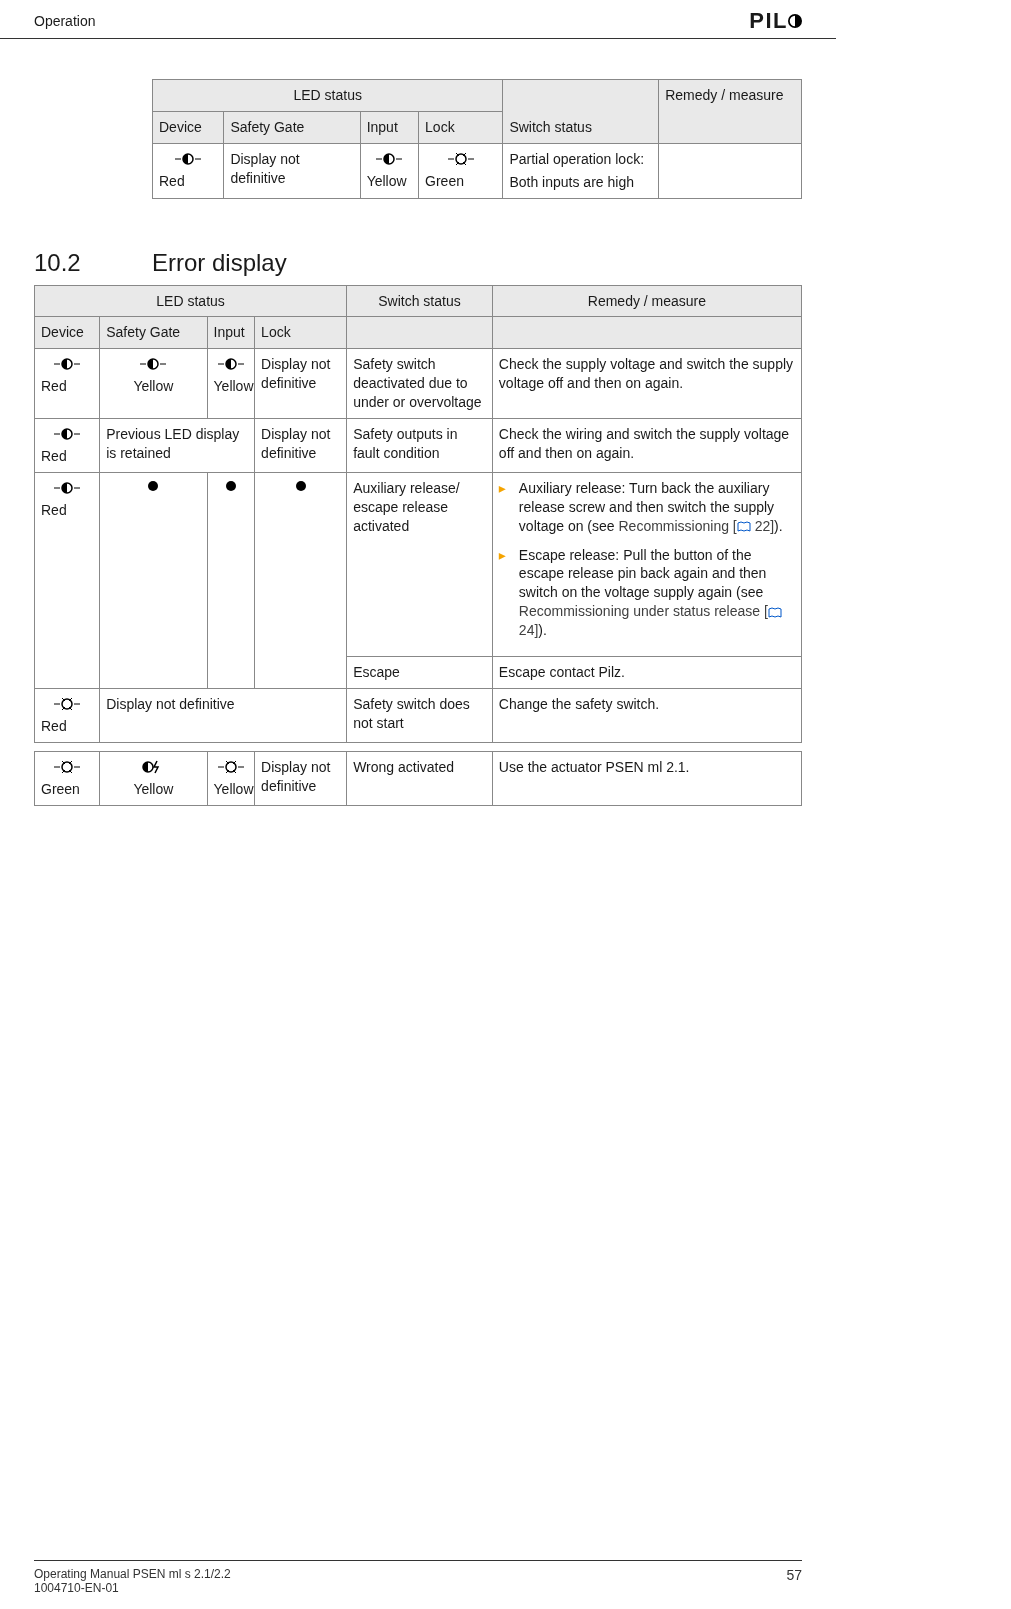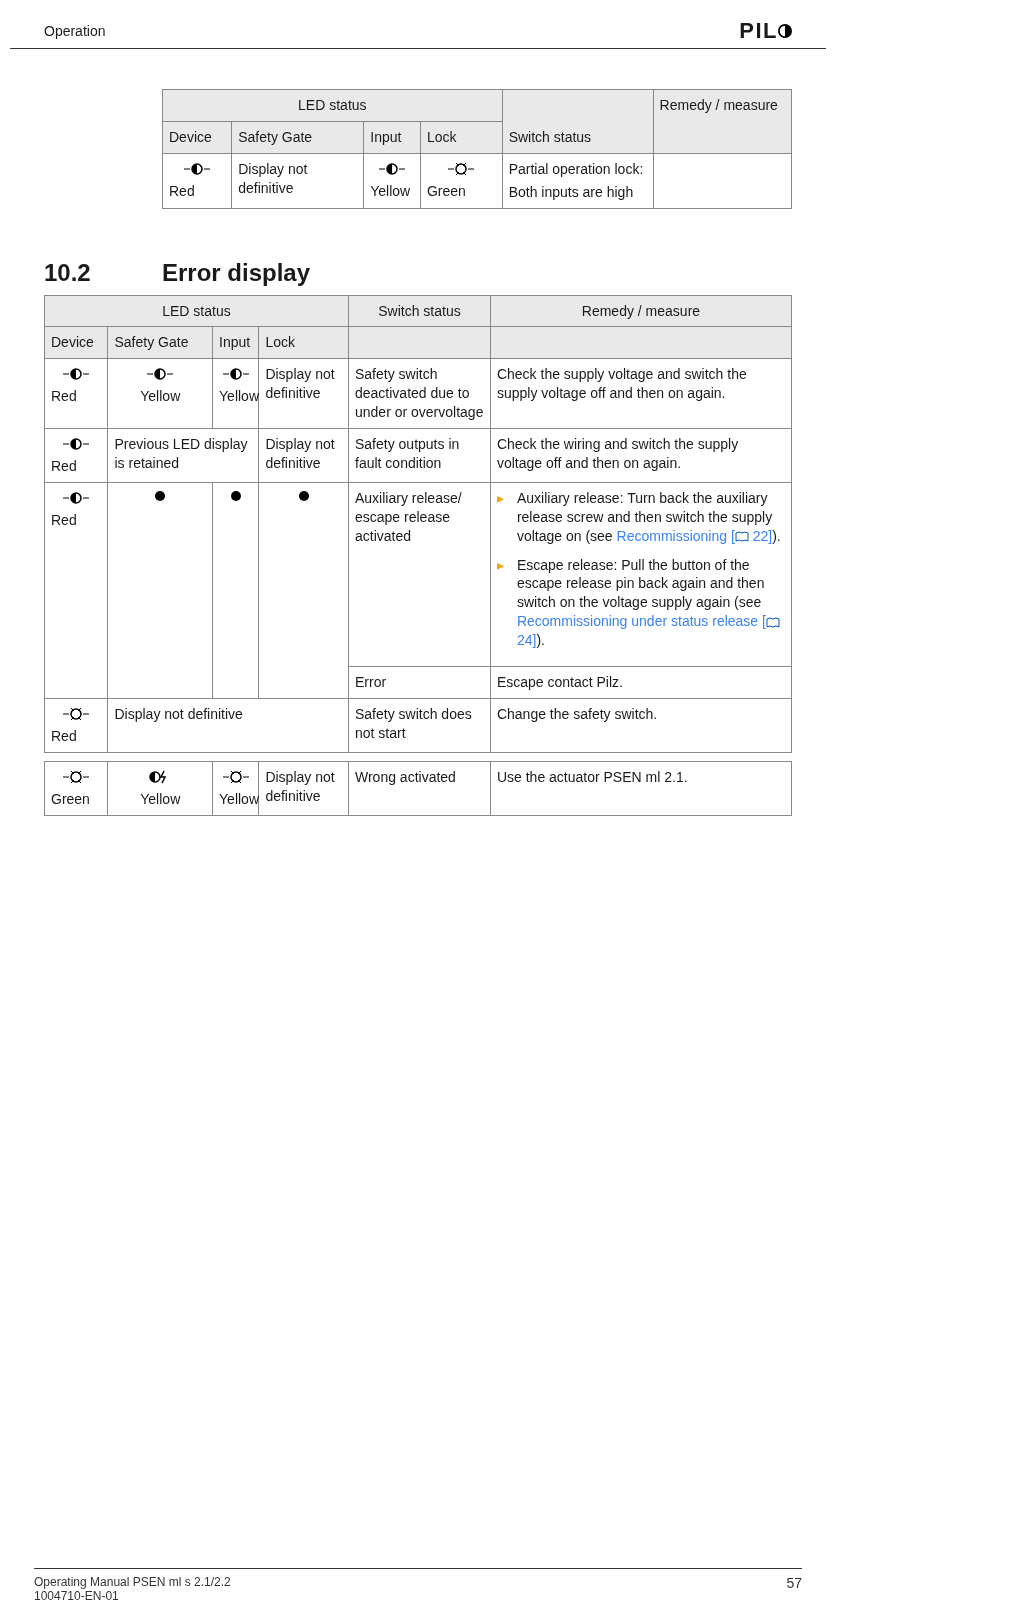--- a/index.html
+++ b/index.html
@@ -9,21 +9,21 @@
     color: #1a1a1a;
     margin: 0;
     padding: 0;
     width: 1011px;
     background: #fff;
   }
   .page {
     width: 836px;
     min-height: 1609px;
     position: relative;
-    padding: 10px;
+    padding: 0;
   }
   .top-bar {
     border-bottom: 1.5px solid #333;
     padding: 8px 34px 4px 34px;
     display: flex;
     justify-content: space-between;
     align-items: center;
   }
   .logo {
     font-family: Arial, sans-serif;
@@ -47,33 +47,33 @@
     vertical-align: top;
     text-align: left;
     font-weight: normal;
     line-height: 1.35;
   }
   .hdr { background: #e9e9e9; font-weight: normal; }
   .subhdr { background: #e9e9e9; font-weight: normal; }
   .center { text-align: center; }
   .icon-cell svg, .icon-cell span.ico { display:block; margin: 0 auto 4px auto; }
 
-  h2.section { font-size: 24px; font-weight: bold; margin: 0 0 8px 0; }
+  h2.section { font-size: 24px; font-weight: normal; margin: 0 0 8px 0; }
   h2.section .num { display:inline-block; width:118px; }
 
   .bullet-list { margin:0; padding:0; list-style:none; }
   .bullet-list li { position:relative; padding-left:20px; margin-bottom:10px; }
   .bullet-list li::before {
     content:"▸"; color:#f5a400; position:absolute; left:0; top:0; font-size:14px;
   }
-  .link { color:#3b82f6; }
+  .link { color:#404040; }
   .book { display:inline-block; vertical-align:middle; }
 
   .footer {
-    position:absolute; bottom:6px; left:34px; right:34px;
+    position:absolute; bottom:14px; left:34px; right:34px;
     border-top:1.5px solid #333; padding-top:6px;
     font-size:12px; color:#333; display:flex; justify-content:space-between;
   }
   .footer .pn { font-size:14px; }
 
   
   .ico { width:30px; height:18px; }
 </style>
 </head>
 <body>
@@ -266,21 +266,21 @@
               <li>
                 <span>Escape release: Pull the button of the escape release pin back again and then switch on the voltage supply again (see </span><span class="link"><span>Recommissioning under status release [</span><svg class="book" width="14" height="12" viewBox="0 0 14 12">
                         <path d="M1 2 Q4 0 7 2 Q10 0 13 2 L13 10 Q10 8 7 10 Q4 8 1 10 Z" fill="none" stroke="#0057c9" stroke-width="1"></path>
                       </svg><span> 24]</span></span><span>).</span>
               </li>
             </ul>
           </td>
         </tr>
 
         <tr>
-          <td>Error</td>
+          <td>Escape</td>
           <td>Escape contact Pilz.</td>
         </tr>
 
         <tr>
           <td class="icon-cell">
             <svg class="ico" viewBox="0 0 30 18">
                   <line x1="2" y1="9" x2="8" y2="9" stroke="#000"></line>
                   <circle cx="15" cy="9" r="5" fill="none" stroke="#000" stroke-width="1.5"></circle>
                   <line x1="22" y1="9" x2="28" y2="9" stroke="#000"></line>
                   <line x1="10" y1="3" x2="13" y2="6" stroke="#000"></line>

